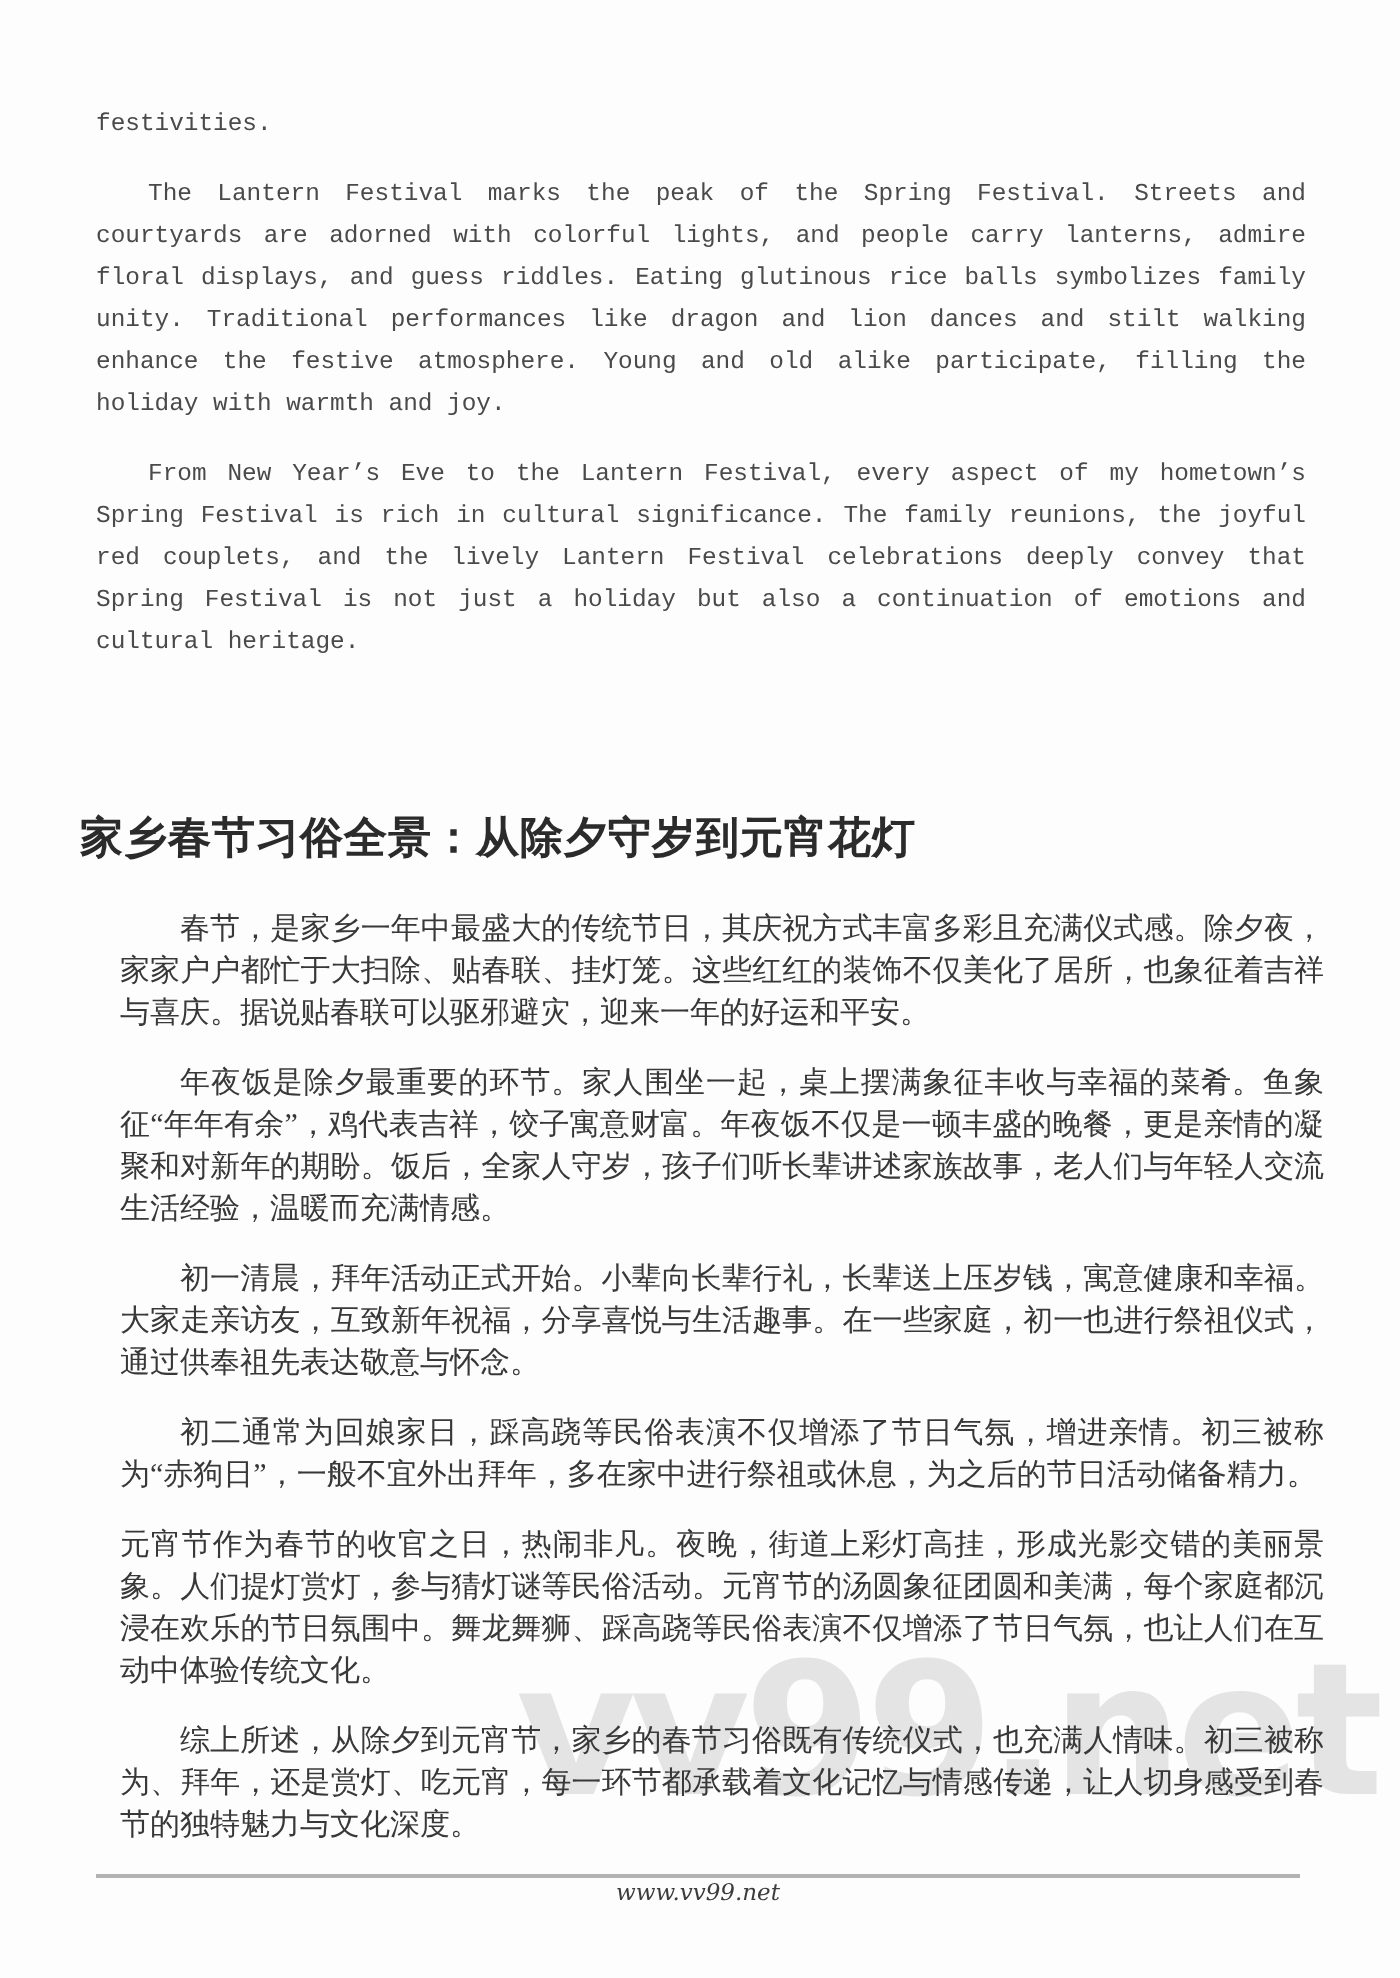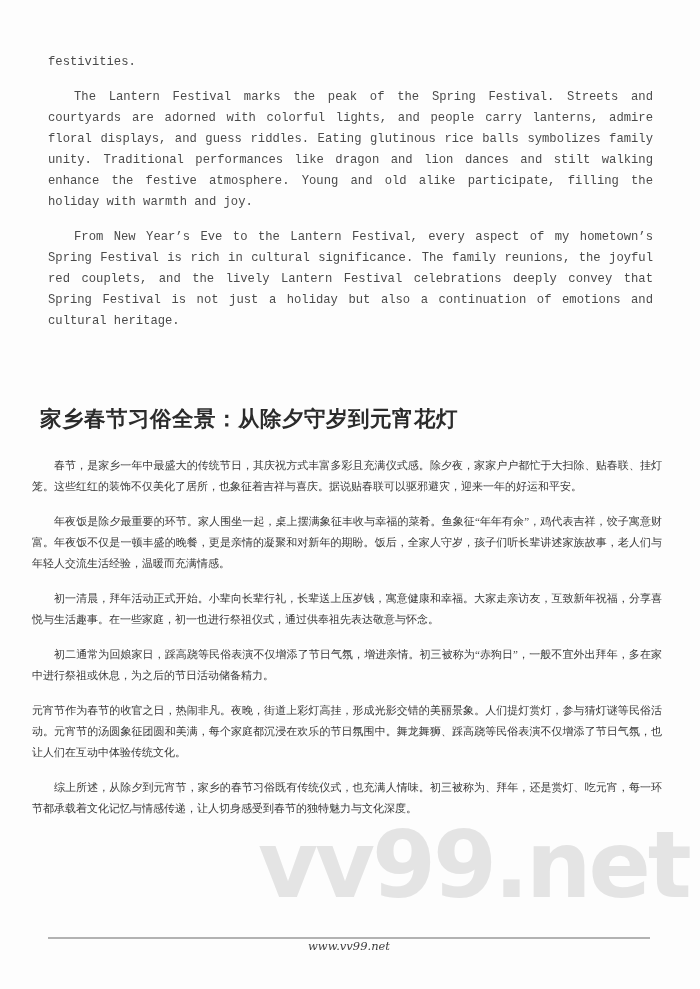--- a/index.html
+++ b/index.html
@@ -47,25 +47,25 @@
     font-size: 21.5px;
     font-weight: bold;
     color: #2b2b2b;
     text-align: left;
     line-height: 30px;
     margin: 72px 40px 21px 40px;
     letter-spacing: 0.5px;
   }
   .cn {
     font-family: "Liberation Serif", "DejaVu Serif", serif;
-    font-size: 11px;
+    font-size: 15px;
     line-height: 21px;
     color: #383838;
     text-align: justify;
-    margin: 0 38px 14px 32px;
+    margin: 0 38px 14px 60px;
   }
   .cn.indent { text-indent: 2em; }
   .footer {
     position: absolute;
     left: 48px; right: 50px; top: 937px;
     z-index: 1;
   }
   .footer-rule {
     border: none;
     border-top: 2px solid #b2b2b2;

